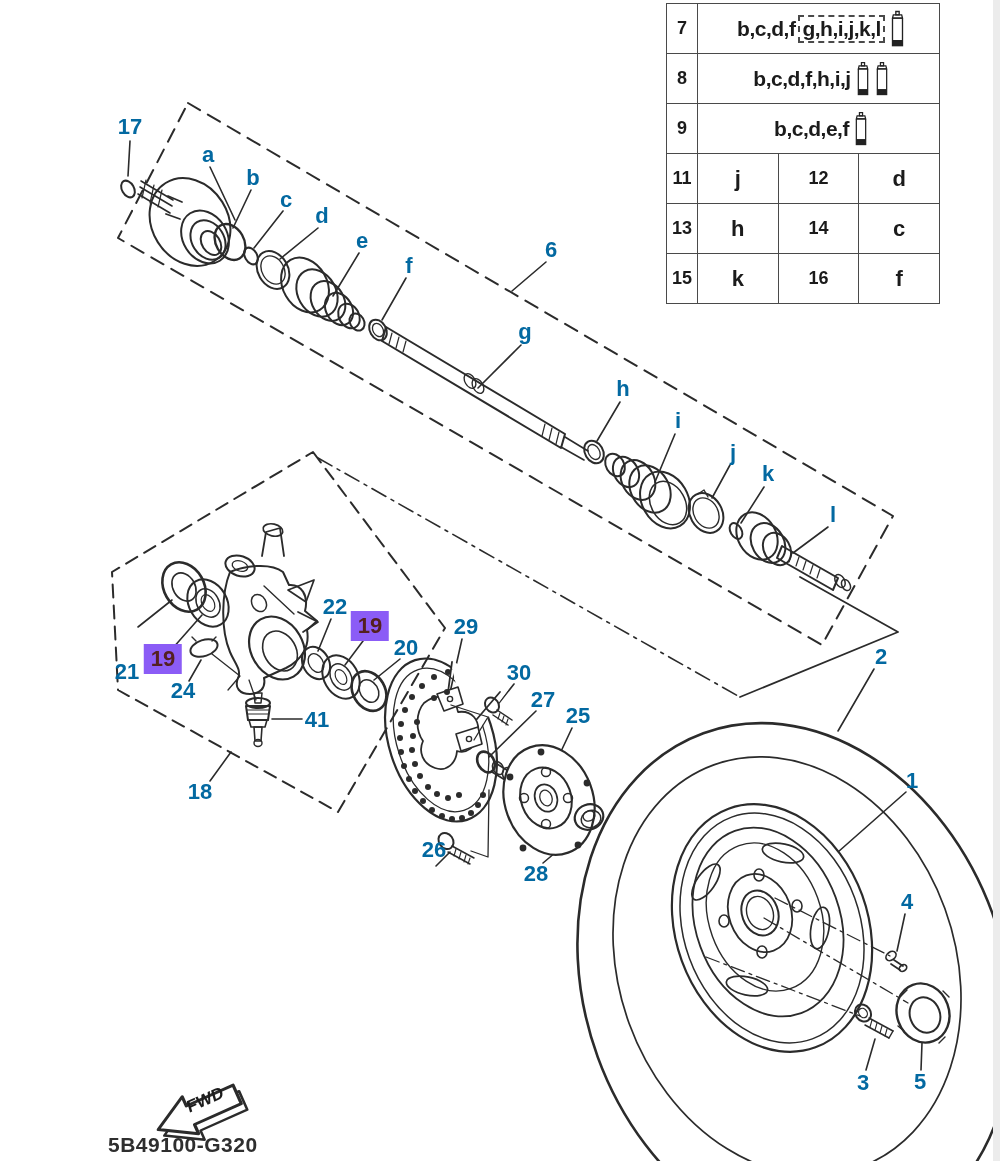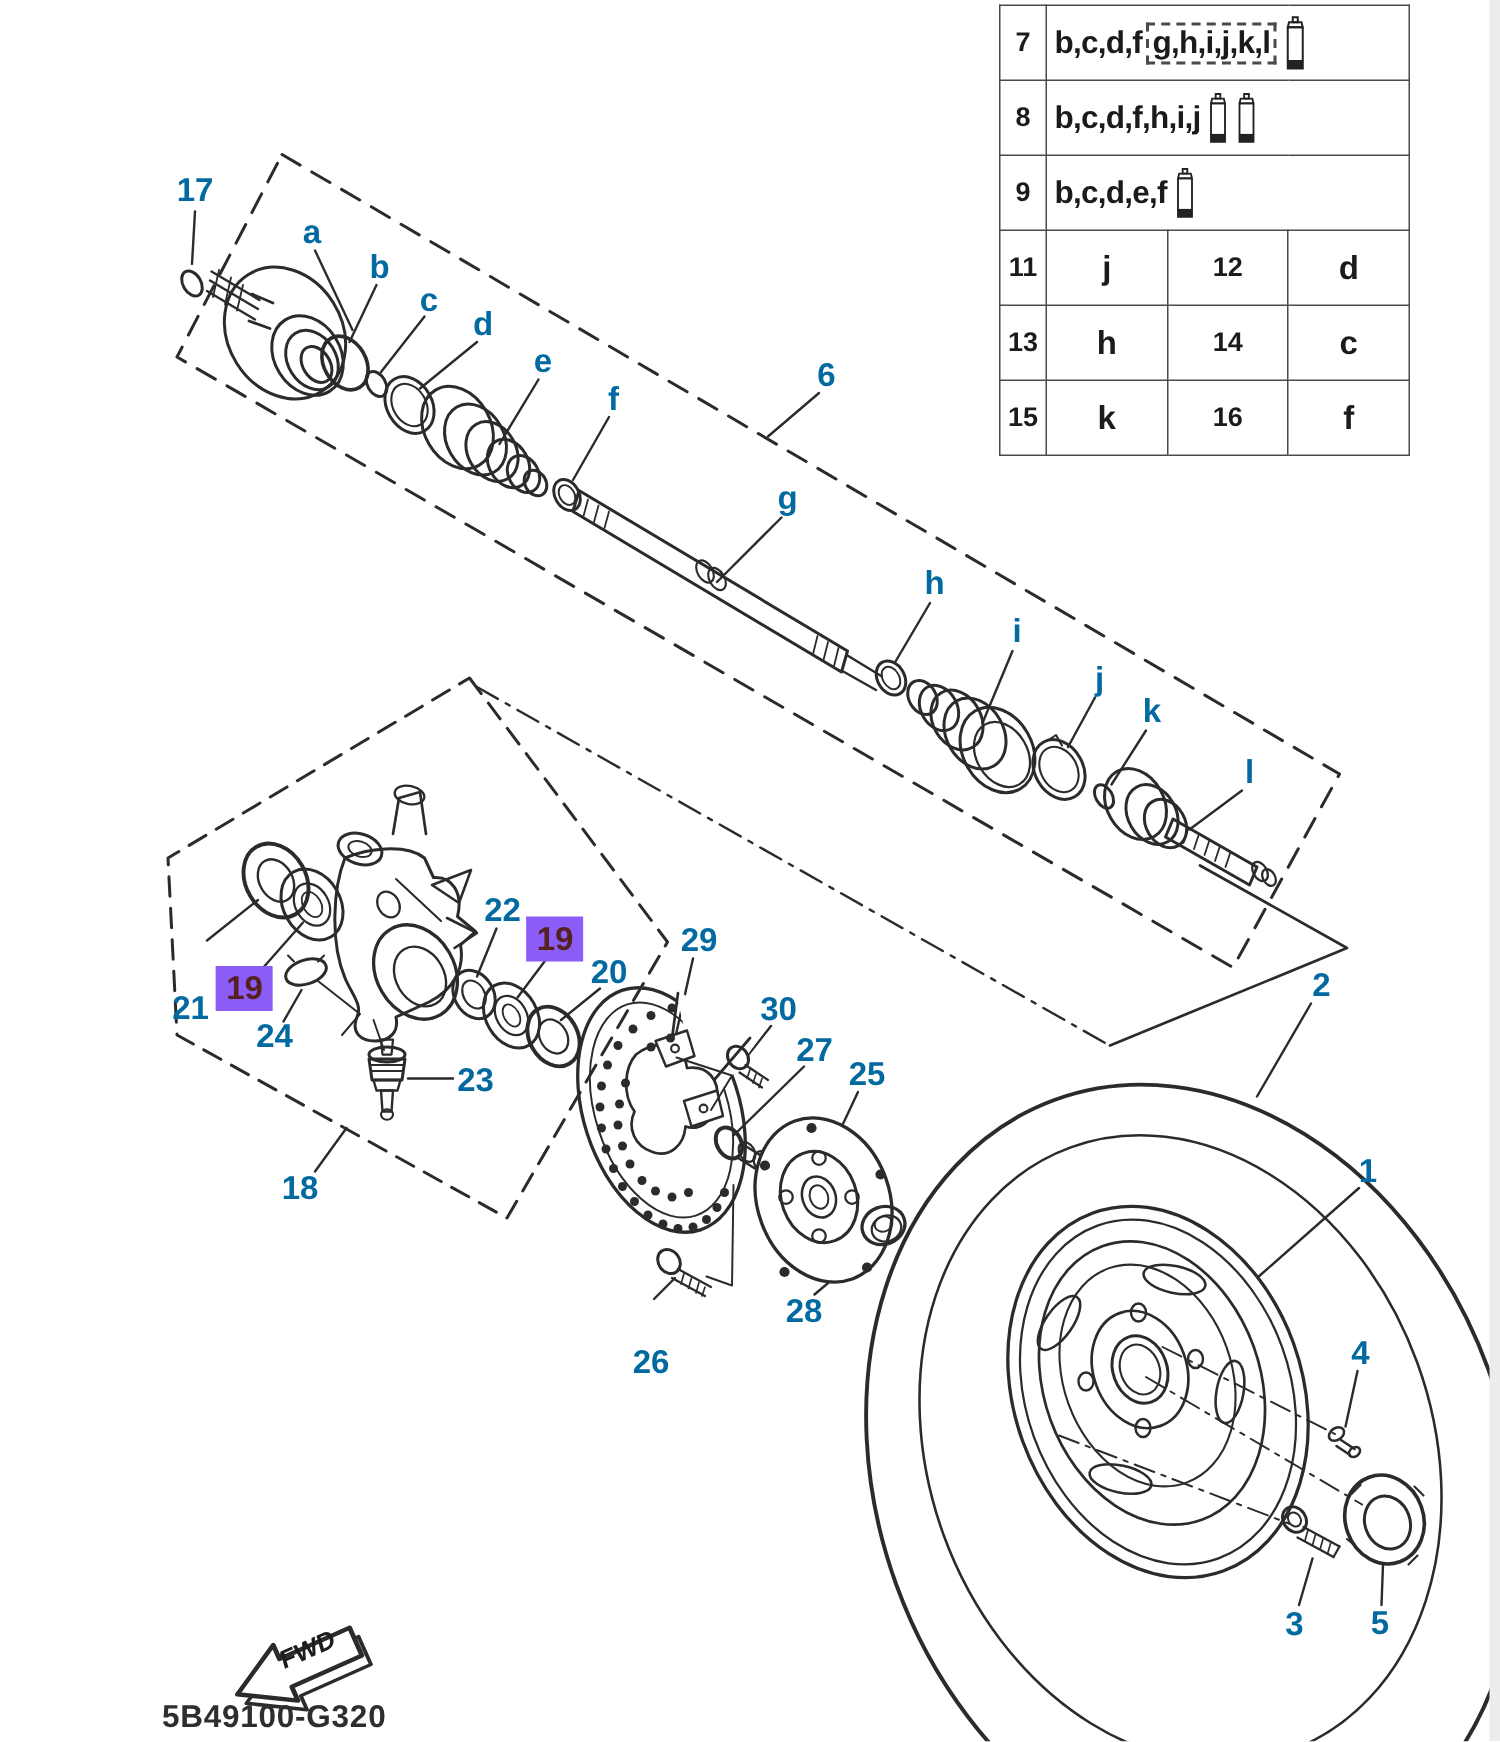--- a/index.html
+++ b/index.html
@@ -14,21 +14,21 @@
   #code{position:absolute;left:108px;top:1133px;font-size:21px;font-weight:700;
         letter-spacing:0.5px;color:#2e2e2e;}
   
   #ref-table{position:absolute;left:666px;top:3px;width:274px;border-collapse:collapse;
              table-layout:fixed;background:#fff;}
   #ref-table td{border:1.7px solid #4a4a4a;height:49px;padding:0;color:#1b1b1b;
                 font-weight:700;vertical-align:middle;}
   td.ref{width:30px;text-align:center;font-size:18px;}
   td.letters-wide{font-size:21px;letter-spacing:-0.5px;}
   td.val{text-align:center;font-size:22px;}
-  .cell-flex{display:flex;align-items:center;padding-left:5px;gap:2px;}
+  .cell-flex{display:flex;align-items:center;padding-left:5px;gap:2px;justify-content:center;}
   .boxed{border:2px dashed #4a4a4a;padding:0 2px;margin-left:1px;}
   .tube{flex:0 0 auto;margin-left:3px;}
 </style>
 </head>
 <body>
 
 <div id="stage">
 
 <svg id="art" width="1000" height="1161" viewBox="0 0 1000 1161" fill="none" stroke="#2b2b2b" stroke-linecap="round" stroke-linejoin="round">
 
@@ -355,27 +355,27 @@
       <div class="part-label" style="left: 733px; top: 453px;">j</div>
       <div class="part-label" style="left: 768px; top: 474px;">k</div>
       <div class="part-label" style="left: 833px; top: 515px;">l</div>
       <div class="part-label" style="left: 881px; top: 657px;">2</div>
       <div class="part-label" style="left: 127px; top: 672px; text-align: right;">21</div>
       <div class="part-label hl" style="left: 163px; top: 659px;">19</div>
       <div class="part-label" style="left: 183px; top: 691px;">24</div>
       <div class="part-label" style="left: 335px; top: 607px;">22</div>
       <div class="part-label hl" style="left: 370px; top: 626px;">19</div>
       <div class="part-label" style="left: 406px; top: 648px;">20</div>
-      <div class="part-label" style="left: 317px; top: 720px;">23</div>
+      <div class="part-label" style="left: 317px; top: 720px;">41</div>
       <div class="part-label" style="left: 200px; top: 792px;">18</div>
       <div class="part-label" style="left: 466px; top: 627px;">29</div>
       <div class="part-label" style="left: 519px; top: 673px;">30</div>
       <div class="part-label" style="left: 543px; top: 700px;">27</div>
       <div class="part-label" style="left: 578px; top: 716px;">25</div>
-      <div class="part-label" style="left: 434px; top: 908px;">26</div>
+      <div class="part-label" style="left: 434px; top: 850px;">26</div>
       <div class="part-label" style="left: 536px; top: 874px;">28</div>
       <div class="part-label" style="left: 912px; top: 781px;">1</div>
       <div class="part-label" style="left: 907px; top: 902px;">4</div>
       <div class="part-label" style="left: 863px; top: 1083px;">3</div>
       <div class="part-label" style="left: 920px; top: 1082px;">5</div>
     </div>
 
 <table id="ref-table">
   <tbody>
         <tr>

